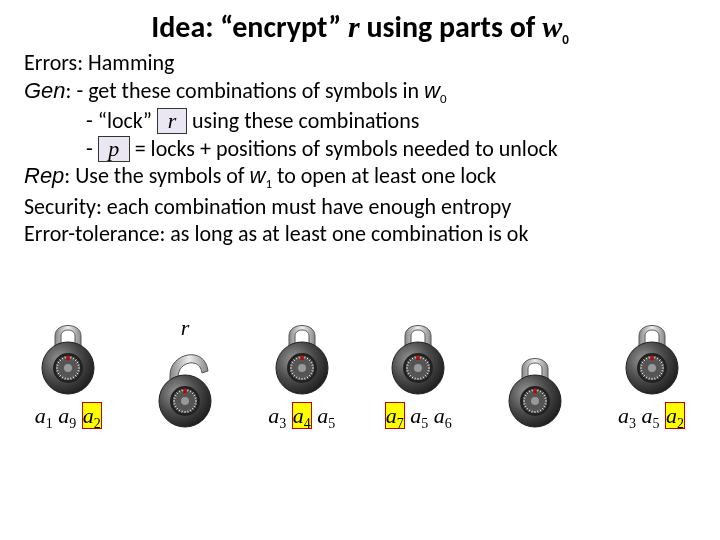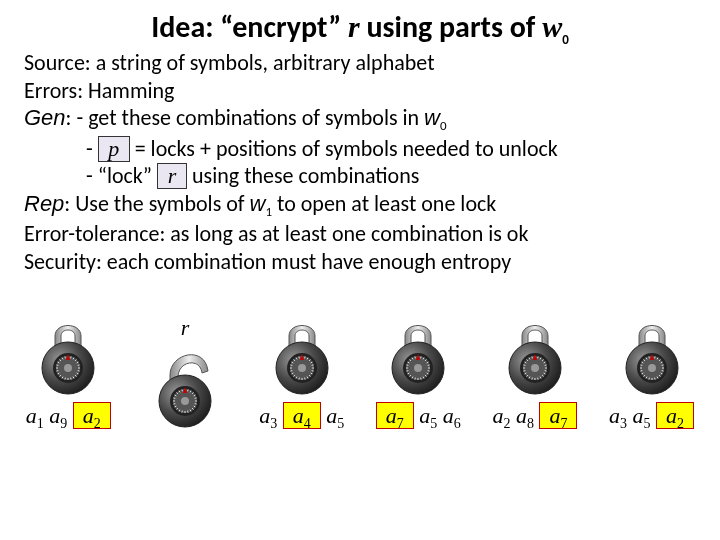--- a/index.html
+++ b/index.html
@@ -66,21 +66,21 @@
     font-family: "Times New Roman", serif;
     font-style: italic;
     font-size: 22px;
     margin-top: 4px;
     white-space: nowrap;
   }
   .lock-label .sub2 { font-size: 14px; vertical-align: sub; font-style: normal;}
   .hl {
     background: #ffff00;
     border: 1.5px solid #c00000;
-    padding: 0 9px;
+    padding: 0 0;
     font-style: italic;
   }
   .r-over-lock {
     position: absolute;
     top: -18px;
     left: 50%;
     transform: translateX(-50%);
     font-family: "Times New Roman", serif;
     font-style: italic;
     font-size: 22px;
@@ -90,36 +90,35 @@
 </head>
 <body>
 
 <div class="slide">
 
   <h1 class="title">
     <span>Idea: “encrypt” </span><span class="ital">r</span><span> using parts of </span><span class="ital">w</span><span class="sub">0</span>
   </h1>
 
   <div class="body">
-    <div>Source: a string of symbols, arbitrary alphabet</div>
     <div>Errors: Hamming</div>
     <div>
       <span class="ital">Gen</span><span>: - get these combinations of symbols in </span><span class="ital">w</span><span class="sub">0</span>
     </div>
     <div class="indent">
-      <span>-  </span><span class="boxed-p">p</span><span> = locks + positions of symbols needed to unlock</span>
+      <span>- “lock” </span><span class="boxed-r">r</span><span> using these combinations</span>
     </div>
     <div class="indent">
-      <span>- “lock” </span><span class="boxed-r">r</span><span> using these combinations</span>
+      <span>-  </span><span class="boxed-p">p</span><span> = locks + positions of symbols needed to unlock</span>
     </div>
     <div>
       <span class="ital">Rep</span><span>:  Use the symbols of </span><span class="ital">w</span><span class="sub">1</span><span> to open at least one lock</span>
     </div>
+    <div>Security: each combination must have enough entropy</div>
     <div>Error-tolerance: as long as at least one combination is ok</div>
-    <div>Security: each combination must have enough entropy</div>
   </div>
 
   <div class="locks-row">
       <div class="lock-col">
         <div class="lock-wrap"><svg class="lock-svg" viewBox="0 0 70 95">
     <defs>
       <radialGradient id="gB" cx="35%" cy="35%" r="70%">
         <stop offset="0%" stop-color="#9a9a9a"></stop>
         <stop offset="55%" stop-color="#4a4a4a"></stop>
         <stop offset="100%" stop-color="#1e1e1e"></stop>
@@ -351,21 +350,20 @@
               <line x1="35" y1="58" x2="35" y2="56"></line>
               <line x1="37.588190451025206" y1="58.34074173710931" x2="38.105828541230245" y2="56.40889008453118"></line>
               <line x1="40" y1="59.33974596215562" x2="41" y2="57.607695154586736"></line>
               <line x1="42.071067811865476" y1="60.928932188134524" x2="43.48528137423857" y2="59.51471862576143"></line>
               <line x1="43.66025403784438" y1="62.99999999999999" x2="45.392304845413264" y2="61.99999999999999"></line>
               <line x1="44.65925826289068" y1="65.41180954897479" x2="46.59110991546882" y2="64.89417145876975"></line>
     </g>
     <circle cx="35" cy="68" r="4" fill="#999"></circle>
     <polygon points="35,54 33,60 37,60" fill="#c00"></polygon>
   </svg></div>
-        <div class="lock-label"><span>a<span class="sub2">2</span></span> <span>a<span class="sub2">8</span></span> <span class="hl">a<span class="sub2">7</span></span></div>
       </div>
       <div class="lock-col">
         <div class="lock-wrap"><svg class="lock-svg" viewBox="0 0 70 95">
     <defs>
       <radialGradient id="gB" cx="35%" cy="35%" r="70%">
         <stop offset="0%" stop-color="#9a9a9a"></stop>
         <stop offset="55%" stop-color="#4a4a4a"></stop>
         <stop offset="100%" stop-color="#1e1e1e"></stop>
       </radialGradient>
       <linearGradient id="gS" x1="0" y1="0" x2="1" y2="0">

